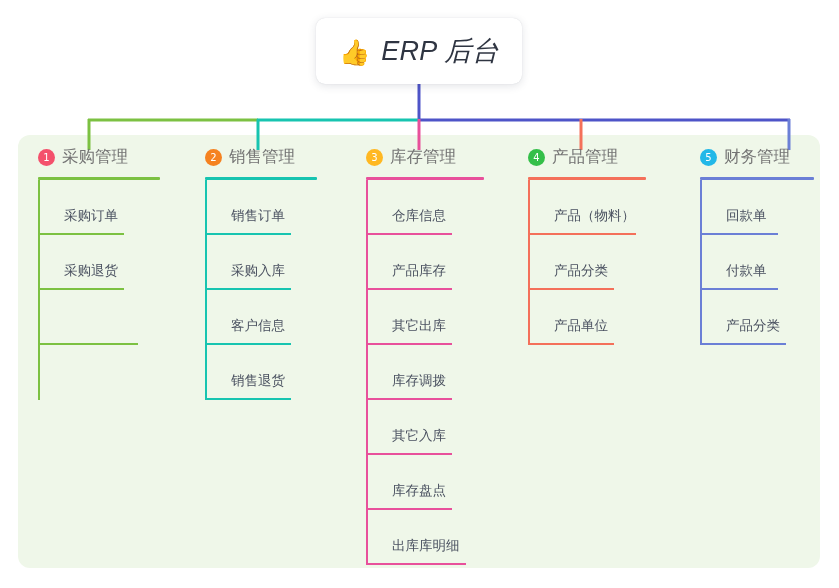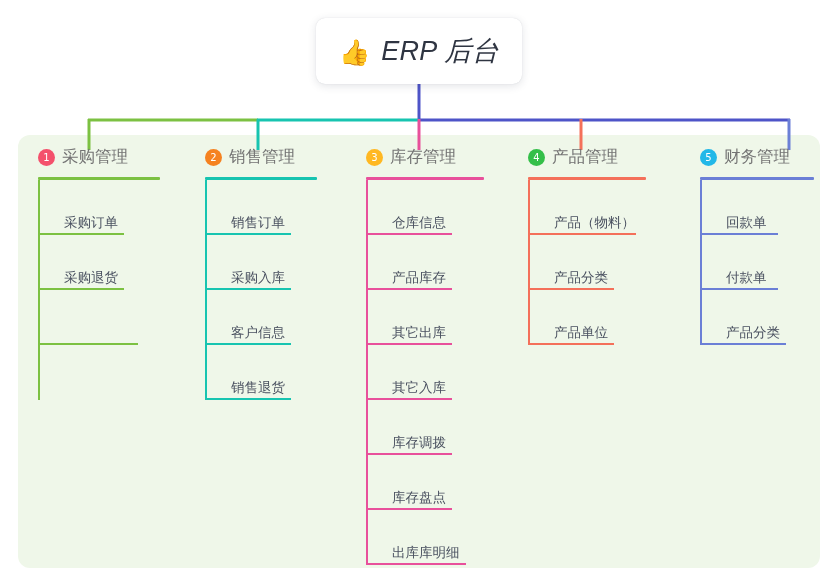--- a/index.html
+++ b/index.html
@@ -116,21 +116,21 @@
     position: relative;
     height: 55px;
     box-sizing: border-box;
     display: flex;
     align-items: flex-end;
   }
   .leaf-label {
     font-size: 13.5px;
     color: #4a5160;
     padding-left: 26px;
-    padding-bottom: 3px;
+    padding-bottom: 10px;
     white-space: nowrap;
   }
   .leaf-rule {
     position: absolute;
     left: 0;
     bottom: 0;
     height: 2px;
   }
 </style>
 </head>
@@ -220,25 +220,25 @@
         </div>
         <div class="leaf">
           <span class="leaf-label">产品库存</span>
           <div class="leaf-rule" style="width: 86px; background: rgb(232, 80, 155);"></div>
         </div>
         <div class="leaf">
           <span class="leaf-label">其它出库</span>
           <div class="leaf-rule" style="width: 86px; background: rgb(232, 80, 155);"></div>
         </div>
         <div class="leaf">
+          <span class="leaf-label">库存调拨</span>
+          <div class="leaf-rule" style="width: 86px; background: rgb(232, 80, 155);"></div>
+        </div>
+        <div class="leaf">
           <span class="leaf-label">其它入库</span>
-          <div class="leaf-rule" style="width: 86px; background: rgb(232, 80, 155);"></div>
-        </div>
-        <div class="leaf">
-          <span class="leaf-label">库存调拨</span>
           <div class="leaf-rule" style="width: 86px; background: rgb(232, 80, 155);"></div>
         </div>
         <div class="leaf">
           <span class="leaf-label">库存盘点</span>
           <div class="leaf-rule" style="width: 86px; background: rgb(232, 80, 155);"></div>
         </div>
         <div class="leaf">
           <span class="leaf-label">出库库明细</span>
           <div class="leaf-rule" style="width: 100px; background: rgb(232, 80, 155);"></div>
         </div>

